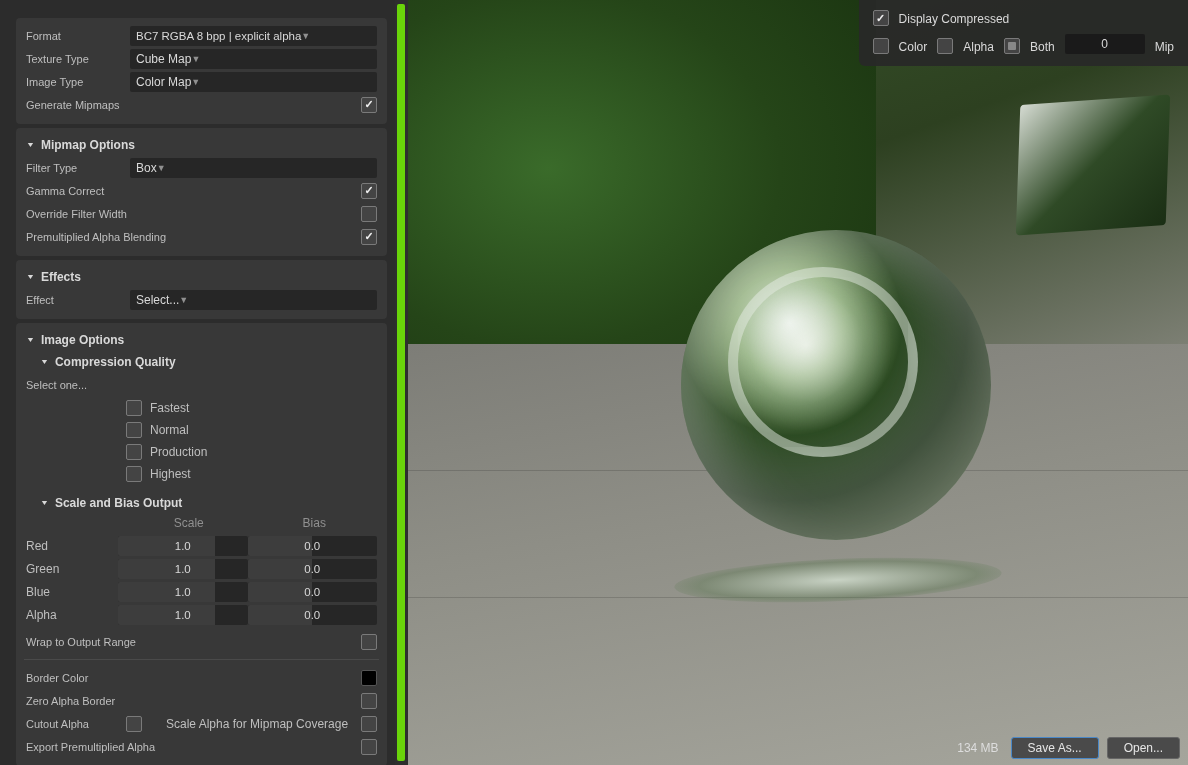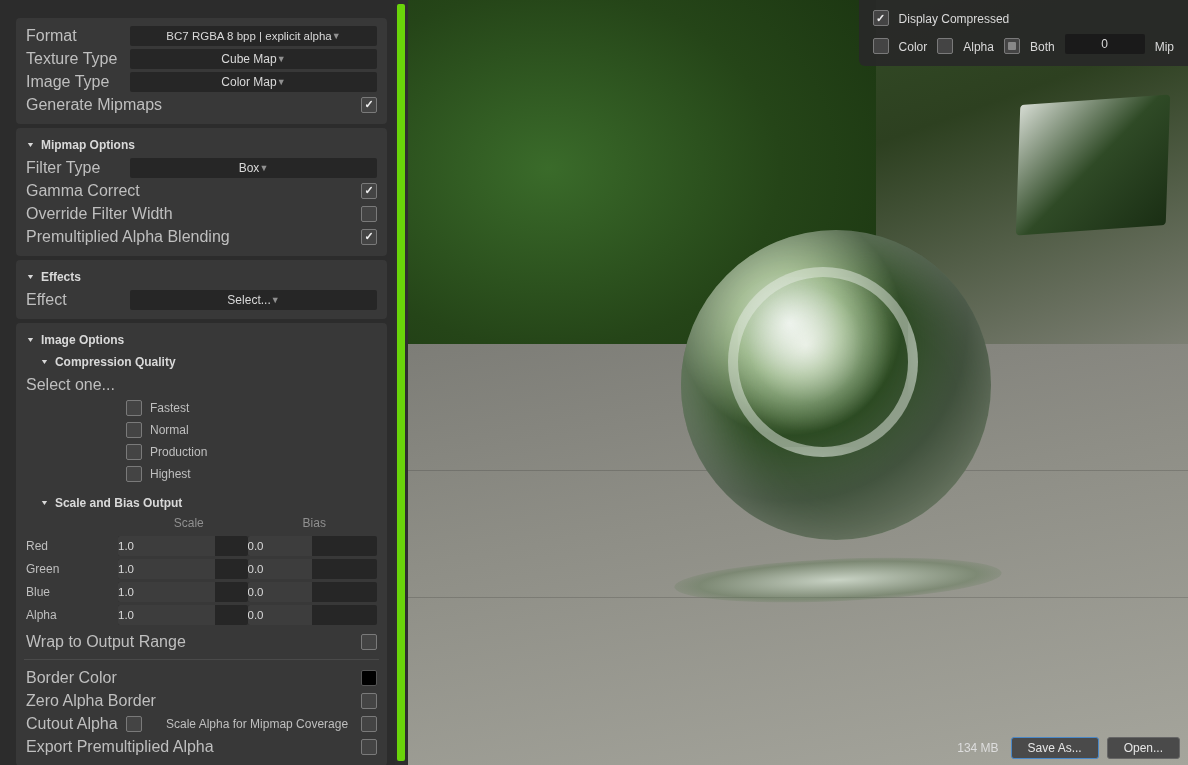--- a/index.html
+++ b/index.html
@@ -28,27 +28,27 @@
   .props { width:395px; height:100%; overflow-y:auto; background:#2c2c2c; }
   .props::-webkit-scrollbar{width:13px;background:#2c2c2c;}
   .props::-webkit-scrollbar-thumb{background:#4a4a4a;border-radius:2px;}
   .green-divider { width:8px; background:var(--accent-green); border-radius:2px; margin:4px 2px;}
 
   .panel { background:var(--bg-panel); margin:4px 8px 4px 16px; border-radius:4px; padding:6px 10px 8px 10px; }
   .first-panel{ margin-top:18px;}
   .section-header { display:flex; align-items:center; gap:6px; padding:4px 0; font-weight:600; color:var(--text-bright); cursor:pointer;}
   .section-header .tri { font-size:9px; transform:scaleY(0.8);}
   .row { display:flex; align-items:center; min-height:23px; gap:8px;}
-  .row-label { flex:0 0 96px; color:var(--text); font-size:16px;}
+  .row-label { flex:0 0 96px; color:var(--text); font-size:11px;}
   .row-label.wide { flex:0 0 160px;}
   .row-label.full { flex:1;}
   .dropdown {
     flex:1; background:var(--bg-field); color:var(--text-bright);
     height:20px; border-radius:2px; display:flex; align-items:center;
-    justify-content:center; padding:0 6px; font-family:monospace,"Consolas"; font-size:11.5px;
+    justify-content:flex-start; padding:0 6px; font-family:monospace,"Consolas"; font-size:11.5px;
     cursor:pointer;
   }
   .dropdown.sans{ font-family:inherit; font-size:12px;}
   .dropdown .arrow{ font-size:9px; color:var(--text-dim);}
   .checkbox {
     width:16px; height:16px; border:1px solid var(--checkbox-border);
     border-radius:2px; background:#444; display:flex; align-items:center; justify-content:center;
     cursor:pointer; flex-shrink:0;
   }
   .checkbox.checked::after{ content:"✓"; color:#eee; font-size:11px; font-weight:bold; line-height:1;}
@@ -62,21 +62,21 @@
   .sb-header{ display:flex; padding:2px 0 4px 0;}
   .sb-header span{ flex:1; text-align:center; color:var(--text-dim);}
   .sb-header .lbl-col{ flex:0 0 100px;}
   .sb-row{ display:flex; align-items:center; gap:0; min-height:23px;}
   .sb-row .ch-label{ flex:0 0 92px;}
   .numfield{
     flex:1; height:20px; background:var(--bg-field); border-radius:2px;
     display:flex; align-items:center; position:relative; overflow:hidden;
   }
   .numfield .fill{ position:absolute; left:0; top:0; bottom:0; width:75%; background:#3d3d3d;}
-  .numfield .val{ position:relative; width:100%; color:var(--text-bright); font-size:11.5px;}
+  .numfield .val{ position:relative; width:100%; text-align:center; color:var(--text-bright); font-size:11.5px;}
 
   .divider{ height:1px; background:#4a4a4a; margin:6px -2px;}
   .color-swatch{ width:16px; height:16px; background:#000; border:1px solid #555; border-radius:2px; margin-left:auto; cursor:pointer;}
 
   
   .viewport { flex:1; position:relative; background:linear-gradient(160deg,#3a5a2e 0%,#2d4020 30%, #8a8a82 65%, #9a9a92 100%); overflow:hidden;}
   
   .ground{position:absolute; bottom:0; left:0; right:0; height:55%; background:linear-gradient(170deg,#7d7d77 0%,#8e8e86 40%,#a5a59c 100%);}
   .ground::before,.ground::after{content:"";position:absolute;left:-10%;right:-10%;height:1px;background:rgba(0,0,0,0.15);}
   .ground::before{top:30%;} .ground::after{top:60%;}

